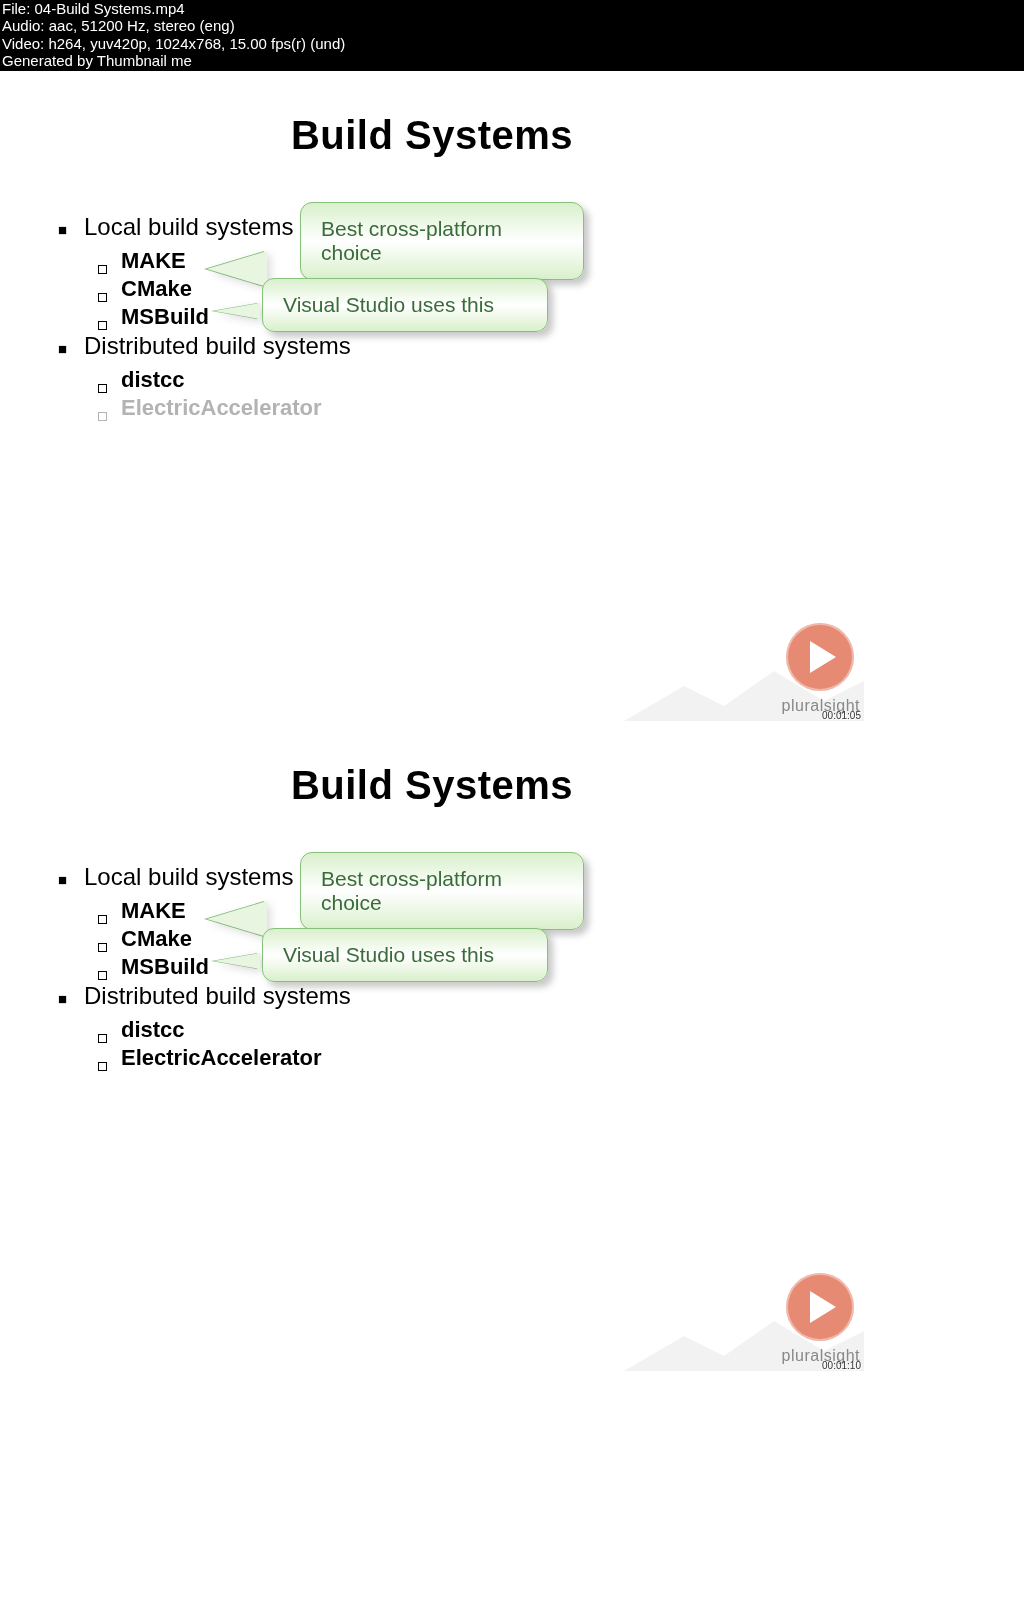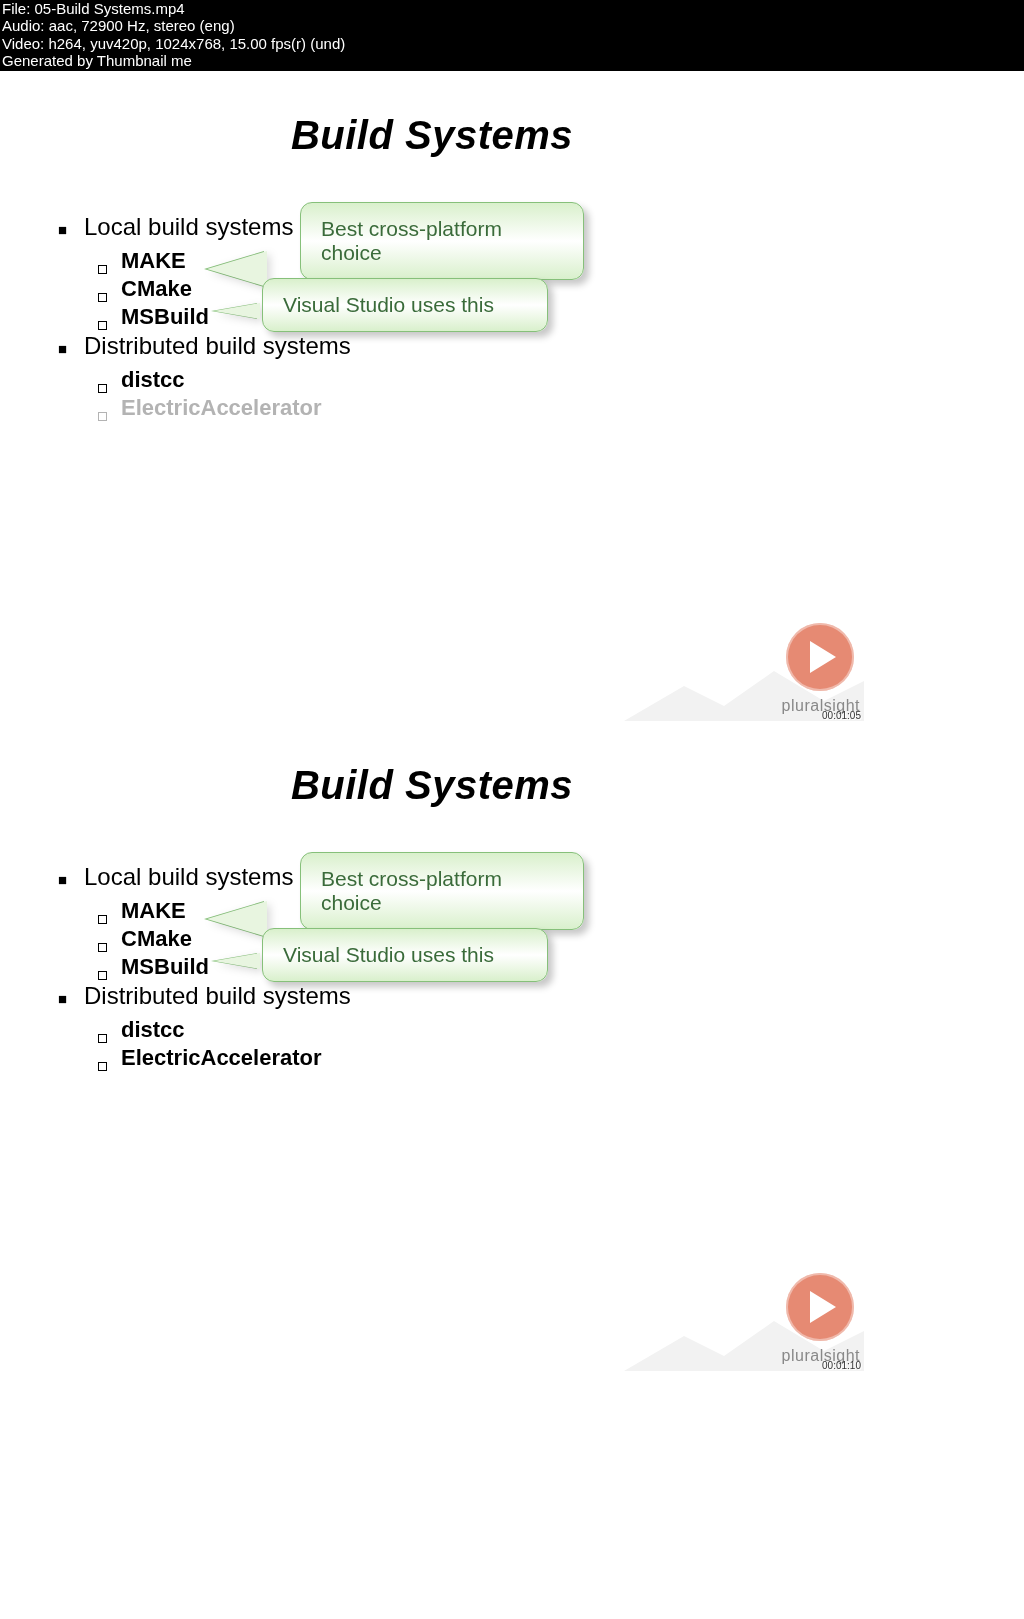--- a/index.html
+++ b/index.html
@@ -24,21 +24,20 @@
     position: relative;
     background: #ffffff;
     overflow: hidden;
   }
   .slide-title {
     font-weight: 700;
     font-size: 40px;
     text-align: center;
     padding-top: 42px;
     letter-spacing: 0.5px;
-    font-style: italic;
   }
   .content {
     padding: 55px 0 0 58px;
     font-size: 24px;
   }
   .lvl1 {
     display: flex;
     align-items: baseline;
     margin-bottom: 6px;
   }
@@ -148,22 +147,22 @@
   }
   .rightpad {
     width: 1024px;
     position: relative;
   }
 </style>
 </head>
 <body>
 
 <div class="header-black">
-  <div>File: 05-Build Systems.mp4</div>
-  <div>Audio: aac, 72900 Hz, stereo (eng)</div>
+  <div>File: 04-Build Systems.mp4</div>
+  <div>Audio: aac, 51200 Hz, stereo (eng)</div>
   <div>Video: h264, yuv420p, 1024x768, 15.00 fps(r) (und)</div>
   <div>Generated by Thumbnail me</div>
 </div>
 
 <div class="rightpad">
 <div class="frame">
   <div class="slide-title">Build Systems</div>
 
   <div class="content">
     <div class="lvl1">

